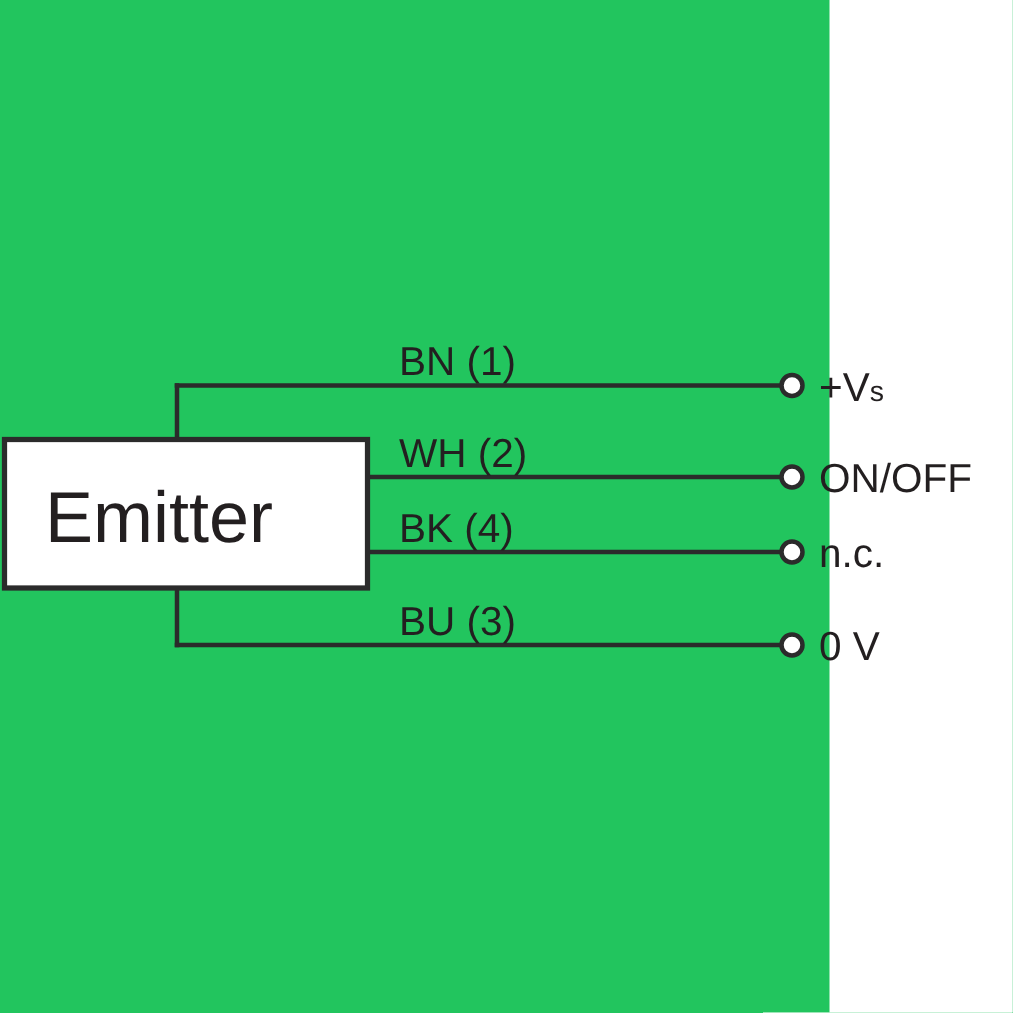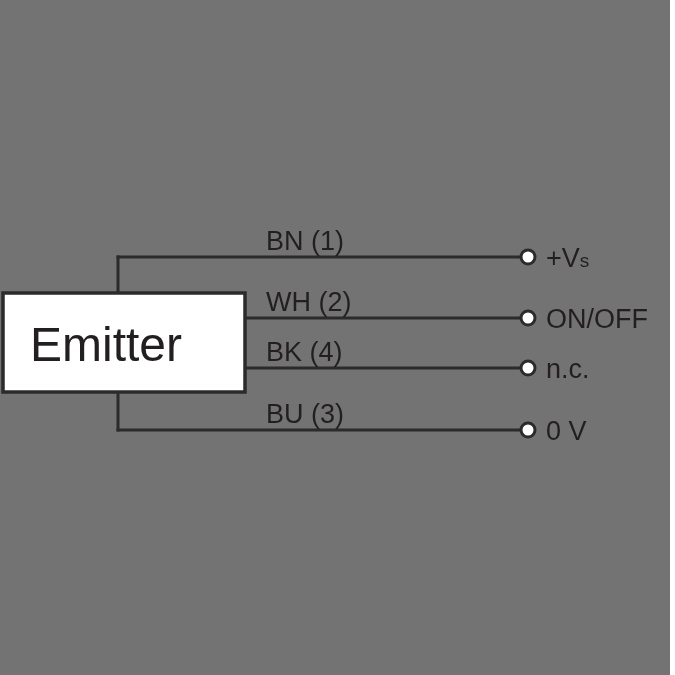--- a/index.html
+++ b/index.html
@@ -9,23 +9,23 @@
     background: #ffffff;
   }
   body {
     width: 675px;
     height: 675px;
     font-family: "Liberation Sans", sans-serif;
     overflow: hidden;
   }
   #diagram-root {
     position: relative;
-    width: 670px;
+    width: 553px;
     height: 675px;
-    background: #737373;
+    background: #22c55e;
   }
   svg.diagram-canvas {
     display: block;
     width: 675px;
     height: 675px;
   }
   .wire-line {
     stroke: #2b2b2b;
     stroke-width: 3;
     fill: none;

